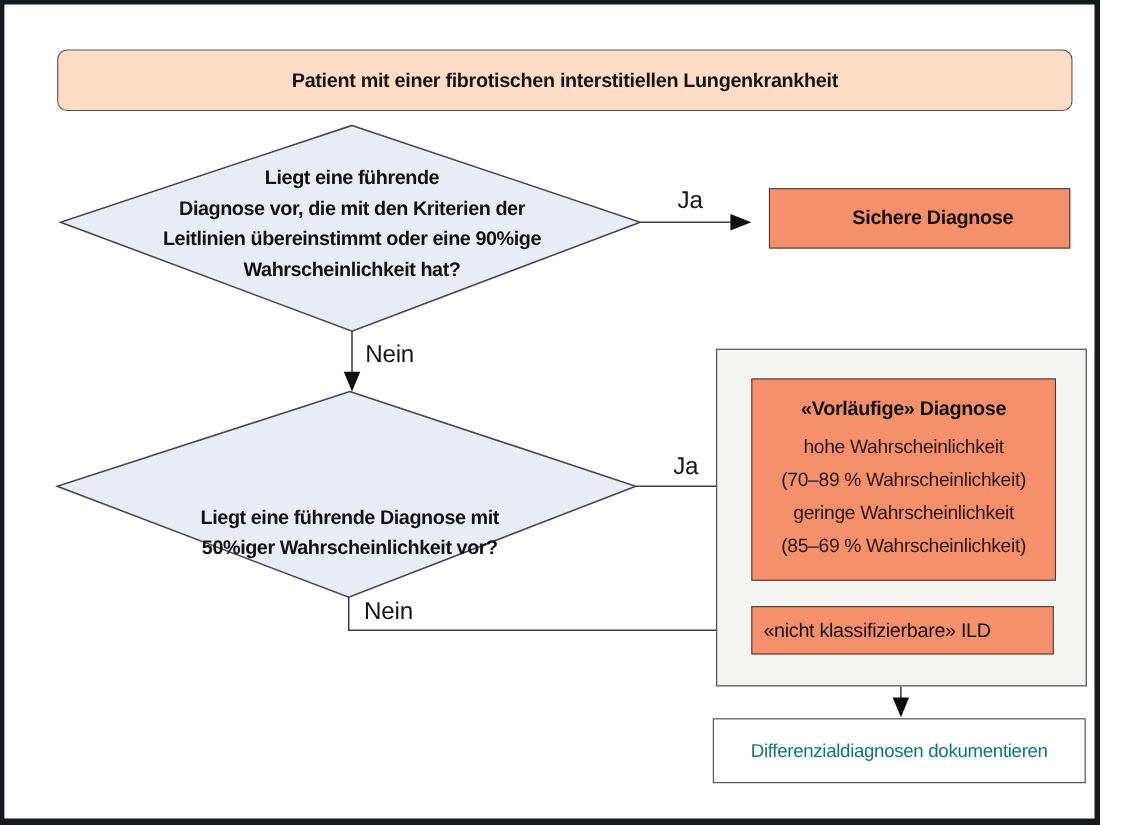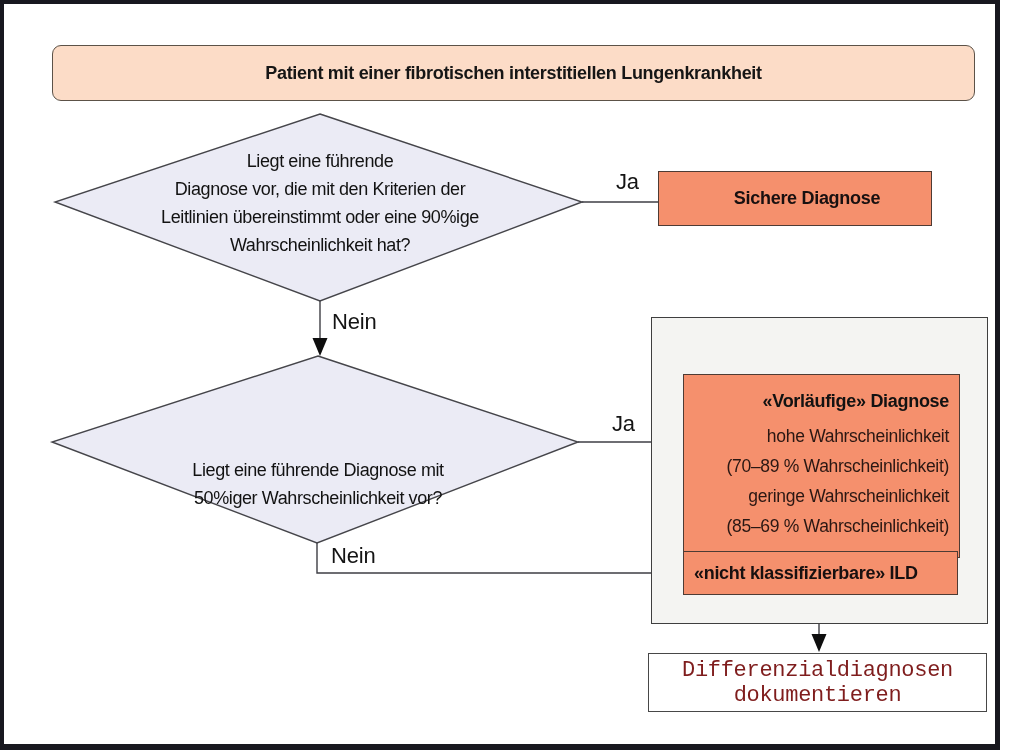--- a/index.html
+++ b/index.html
@@ -25,51 +25,51 @@
   }
   .start-box{
     left:52px;top:45px;width:923px;height:56px;
     background:#fcdcc7;border:1.5px solid #5c5248;border-radius:9px;
     font-weight:bold;font-size:18px;letter-spacing:-0.3px;color:#161616;
   }
   .outcome{
     background:#f5906d;border:1.5px solid #4e3b34;color:#181010;
   }
   .sichere-box{
-    left:658px;top:171px;width:274px;height:55px;
+    left:699px;top:171px;width:274px;height:55px;
     font-weight:bold;font-size:18px;letter-spacing:-0.3px;padding-left:24px;
   }
   .group-box{
     left:651px;top:317px;width:337px;height:307px;
     background:#f4f4f2;border:1.5px solid #3f3f3f;
   }
   .vorlaeufige-box{
     left:683px;top:344px;width:277px;height:184px;
-    display:block;text-align:right;padding:16px 10px 10px 10px;margin-top:30px;
+    display:block;text-align:center;padding:16px 10px 10px 10px;
   }
   .vorlaeufige-title{
     font-weight:bold;font-size:18px;letter-spacing:-0.3px;margin:0 0 9px 0;color:#121212;
   }
   .vorlaeufige-body{
     font-size:17.5px;line-height:30px;letter-spacing:-0.3px;
     white-space:pre-line;color:#2a1713;margin:0;
   }
   .ild-box{
     left:683px;top:551px;width:275px;height:44px;
     justify-content:flex-start;text-align:left;padding-left:10px;
-    font-weight:bold;font-size:18px;letter-spacing:-0.3px;
+    font-weight:normal;font-size:18px;letter-spacing:-0.3px;
   }
   .dok-box{
     left:648px;top:653px;width:339px;height:59px;
     background:#ffffff;border:1.5px solid #474747;
-    font-size:22px;letter-spacing:-0.3px;color:#7f1d1d;font-family:Liberation Mono, monospace;
+    font-size:17px;letter-spacing:-0.3px;color:#0f766e;
   }
   .diamond-text{
     position:absolute;text-align:center;
-    font-weight:normal;font-size:18px;line-height:28px;letter-spacing:-0.4px;
+    font-weight:bold;font-size:18px;line-height:28px;letter-spacing:-0.4px;
     white-space:pre-line;color:#121212;
   }
   .d1-text{left:80px;top:147px;width:480px;}
   .d2-text{left:88px;top:420px;width:460px;margin-top:36px;}
   .edge-label{
     position:absolute;font-size:22px;color:#141414;letter-spacing:-0.2px;
   }
   .ja1{left:616px;top:169px;}
   .nein1{left:332px;top:309px;}
   .ja2{left:612px;top:411px;}

